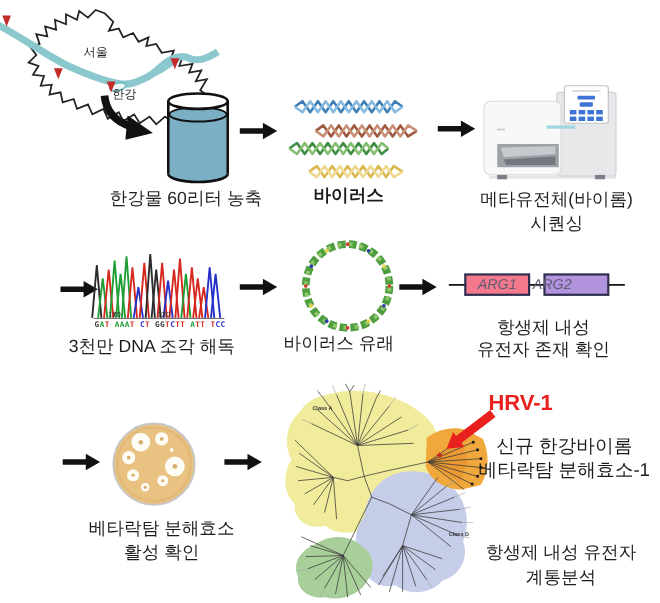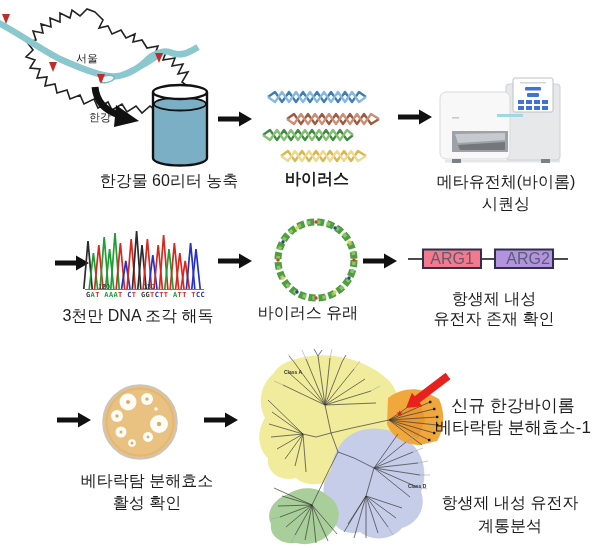--- a/index.html
+++ b/index.html
@@ -9,21 +9,21 @@
   .cap{position:absolute;text-align:center;color:#1d1d1d;font-size:16px;line-height:22px;
        font-family:"Liberation Sans","DejaVu Sans",sans-serif;}
   .maplabel{position:absolute;font-size:11px;color:#222;text-align:center;}
   .tick{position:absolute;font-size:7px;color:#333;text-align:center;width:20px;}
   .seq{position:absolute;left:86px;top:291px;width:119px;display:flex;justify-content:space-between;
        font-size:7px;font-weight:bold;font-family:"DejaVu Sans Mono",monospace;}
   .seq span{white-space:pre;}
   .classlabel{position:absolute;font-size:5px;font-weight:bold;color:#333;}
   .hrv{position:absolute;left:444px;top:356px;width:70px;font-size:20px;font-weight:bold;color:#E8201E;}
   .ann{position:absolute;text-align:center;color:#1d1d1d;font-size:17px;line-height:22px;}
-  .arg{position:absolute;font-size:16px;color:#5C5C74;text-align:center;line-height:18px;}
+  .arg{position:absolute;font-size:13px;color:#5C5C74;text-align:center;line-height:18px;font-style:italic;}
 </style>
 </head>
 <body>
 
 <div id="fig">
 
 <svg id="art" width="600" height="548" viewBox="0 0 600 548">
 
   <g>
     <path d="M95,12 L103,20 99,28 108,26 112,34 121,30 126,38 135,34 133,42 142,40 147,48 158,46 155,54 166,52 163,60 175,58 172,66 183,64 178,74 188,72 182,82 190,88 180,92 184,100 172,98 174,108 163,104 158,112 150,106 142,113 136,106 127,112 122,104 112,110 108,102 98,108 94,99 84,104 80,95 70,99 67,90 57,93 55,84 45,86 47,77 37,78 40,69 30,68 35,60 26,57 33,50 27,42 36,40 33,31 43,33 41,24 51,27 50,18 60,22 60,13 70,18 72,10 80,16 87,9 Z" fill="#ffffff" stroke="#222" stroke-width="1.6"></path>
@@ -278,22 +278,22 @@
       <rect x="436" y="423.8" width="2.4" height="2.4"></rect>
           <rect x="433" y="431.8" width="2.4" height="2.4"></rect>
       <rect x="428" y="438.8" width="2.4" height="2.4"></rect>
     </g>
     <text x="396" y="416" font-size="8" fill="#D21E18">★</text>
   </g>
 
   <polygon points="445.6,372.8 414.7,396.3 411.9,392.7 406,408 422.3,406.3 419.5,402.7 450.4,379.2" fill="#E8201E"></polygon>
 </svg>
 
-<div class="maplabel" style="left:72px;top:40px;width:30px;margin-top:11px;">서울</div>
-<div class="maplabel" style="left:85px;top:78px;width:30px;margin-top:32px;">한강</div>
+<div class="maplabel" style="left:72px;top:40px;width:30px;">서울</div>
+<div class="maplabel" style="left:98px;top:78px;width:30px;">한강</div>
 
 <div class="cap" style="left:59px;top:170px;width:220px;">한강물 60리터 농축</div>
 
 <div class="cap" style="left:217px;top:168px;width:200px;font-weight:bold;">
   <div>바이러스</div>
 </div>
 
 <div class="cap" style="left:396px;top:171px;width:220px;">
   <div>메타유전체(바이롬)</div>
   <div>시퀀싱</div>
@@ -330,35 +330,36 @@
       <span style="color: rgb(36, 48, 200);">C</span>
     </div>
 
 <div class="cap" style="left:28px;top:305px;width:220px;">3천만 DNA 조각 해독</div>
 
 <div class="cap" style="left:200px;top:302px;width:216px;">
   <div>바이러스 유래</div>
 </div>
 
 <div class="arg" style="left:423px;top:250px;width:58px;">ARG1</div>
-<div class="arg" style="left:499px;top:250px;width:58px;">ARG2</div>
+<div class="arg" style="left:473px;top:250px;width:58px;">ARG2</div>
 
 <div class="cap" style="left:384px;top:289px;width:220px;line-height:20px;">
   <div>항생제 내성</div>
   <div>유전자 존재 확인</div>
 </div>
 
 <div class="cap" style="left:37px;top:470px;width:220px;">
   <div>베타락탐 분해효소</div>
   <div>활성 확인</div>
 </div>
 
 <div class="classlabel" style="left:284px;top:369px;">Class A</div>
 <div class="classlabel" style="left:408px;top:483px;">Class D</div>
 
+<div class="hrv">HRV-1</div>
 
 <div class="ann" style="left:403px;top:395px;width:220px;">
   <div>신규 한강바이롬</div>
   <div>베타락탐 분해효소-1</div>
 </div>
 
 <div class="cap" style="left:400px;top:491px;width:220px;line-height:23px;">
   <div>항생제 내성 유전자</div>
   <div>계통분석</div>
 </div>

